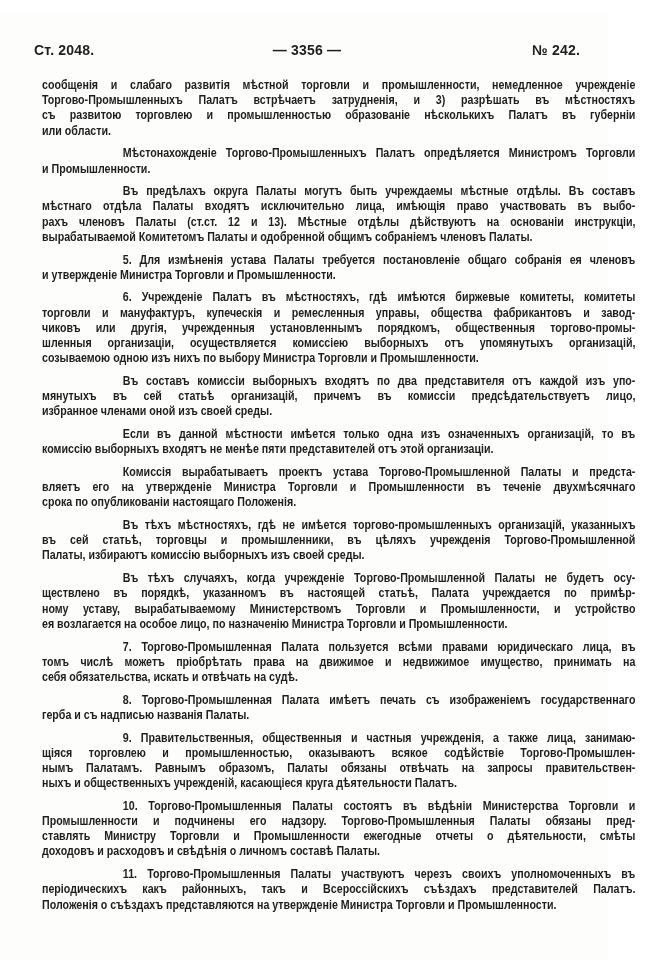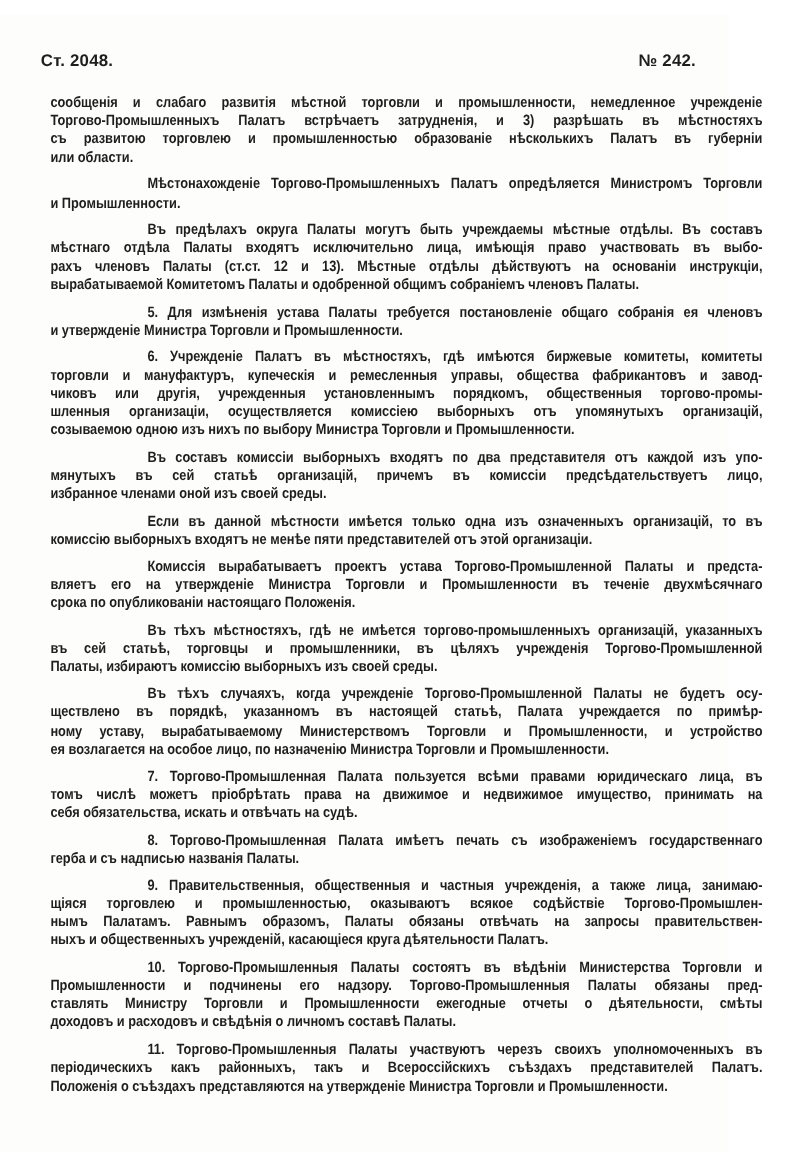--- a/index.html
+++ b/index.html
@@ -66,20 +66,21 @@
       padding-left: 94px;
       width: 596px;
     }
   </style>
 </head>
 <body>
 
 <div class="page">
   <div class="header">
     <span class="left">Ст. 2048.</span>
+    <span class="center">— 3356 —</span>
     <span class="right">№ 242.</span>
   </div>
 
   <div class="body-text" id="body-text">
       <div class="para">
         <span class="line">сообщенія и слабаго развитія мѣстной торговли и промышленности, немедленное учрежденіе</span>
         <span class="line">Торгово-Промышленныхъ Палатъ встрѣчаетъ затрудненія, и 3) разрѣшать въ мѣстностяхъ</span>
         <span class="line">съ развитою торговлею и промышленностью образованіе нѣсколькихъ Палатъ въ губерніи</span>
         <span class="line last">или области.</span>
       </div>

